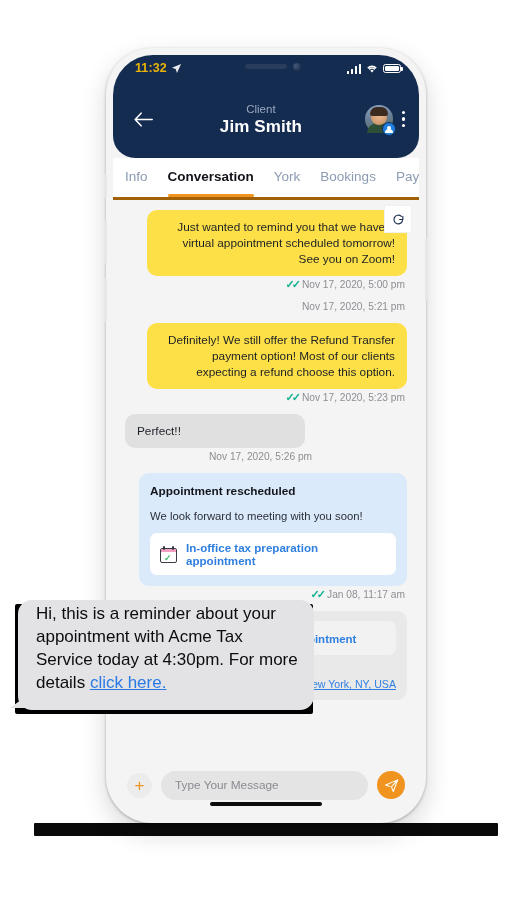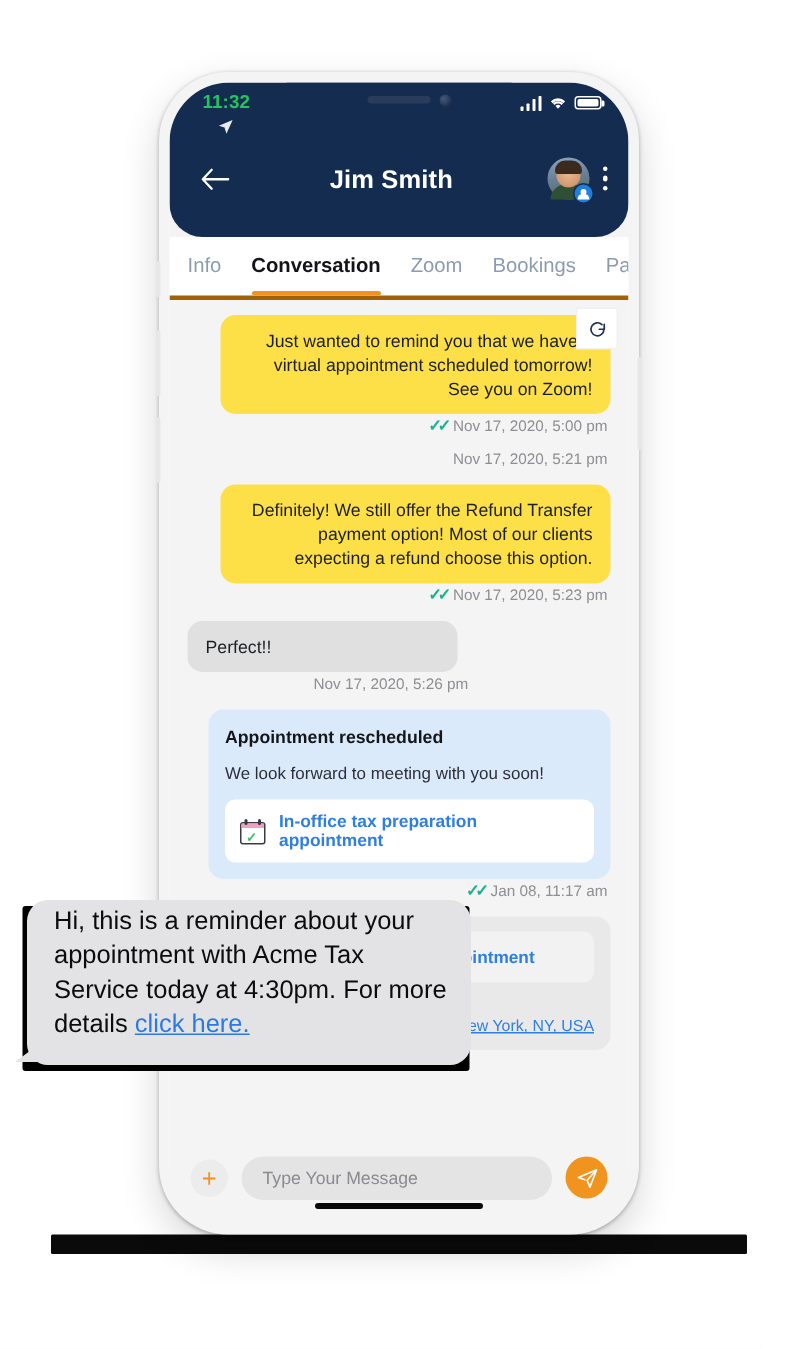--- a/index.html
+++ b/index.html
@@ -55,22 +55,22 @@
     position:absolute; left:50%; transform:translateX(-50%); top:9px;
     width:42px; height:5px; background:#2a3c5c; border-radius:3px;
   }
   .notch-cam {
     position:absolute; right:40px; top:8px;
     width:8px; height:8px; border-radius:50%;
     background: radial-gradient(circle at 35% 35%, #44597c 0%, #22324f 70%);
   }
   .status-time {
     position:absolute; left:22px; top:6px;
-    color:#22c55e; font-size:12.5px; font-weight:700; letter-spacing:.1px;
-    display:flex; align-items:center; gap:4px;flex-direction:column;
+    color:#eab308; font-size:12.5px; font-weight:700; letter-spacing:.1px;
+    display:flex; align-items:center; gap:4px;
   }
   .status-right {
     position:absolute; right:18px; top:8px;
     display:flex; align-items:center; gap:4px;
   }
   .bars { display:flex; align-items:flex-end; gap:1.5px; height:10px; }
   .bars i { width:2.5px; background:#ffffff; border-radius:.5px; display:block; }
   .bars i:nth-child(1){height:3px}.bars i:nth-child(2){height:5px}
   .bars i:nth-child(3){height:7.5px}.bars i:nth-child(4){height:10px; background:#ffffff}
   .batt { width:18px;height:9.5px;border:1.2px solid #ffffff;border-radius:2.5px;position:relative;}
@@ -281,20 +281,21 @@
               </span>
           </div>
 
           <div class="hdr-row">
             <div class="back-arrow">
               <svg width="19" height="15" viewBox="0 0 24 18">
                 <path d="M9 1 1.5 9 9 17M1.8 9H23" fill="none" stroke="#fff" stroke-width="1.9" stroke-linecap="round" stroke-linejoin="round"></path>
               </svg>
             </div>
             <div class="hdr-titles">
+              <div class="hdr-sub">Client</div>
               <div class="hdr-name">Jim Smith</div>
             </div>
             <div class="hdr-right">
               <div class="avatar">
                 <span class="body"></span>
                 <span class="face"></span>
                 <span class="hair"></span>
                 <span class="avatar-badge">
                   <span class="ph"></span>
                     <span class="pb"></span>
@@ -305,21 +306,21 @@
                   <i></i>
                   <i></i>
                 </div>
             </div>
           </div>
         </div>
 
         <div class="tabs">
           <div class="tab">Info</div>
           <div class="tab active">Conversation</div>
-          <div class="tab">Zoom</div>
+          <div class="tab">York</div>
           <div class="tab">Bookings</div>
           <div class="tab">Payr</div>
         </div>
 
         <div class="chat">
 
           <div class="msg-row out">
             <span class="rel">
               <span class="bubble">Just wanted to remind you that we have a virtual appointment scheduled tomorrow! See you on Zoom!</span>
               <span class="retry-badge">

